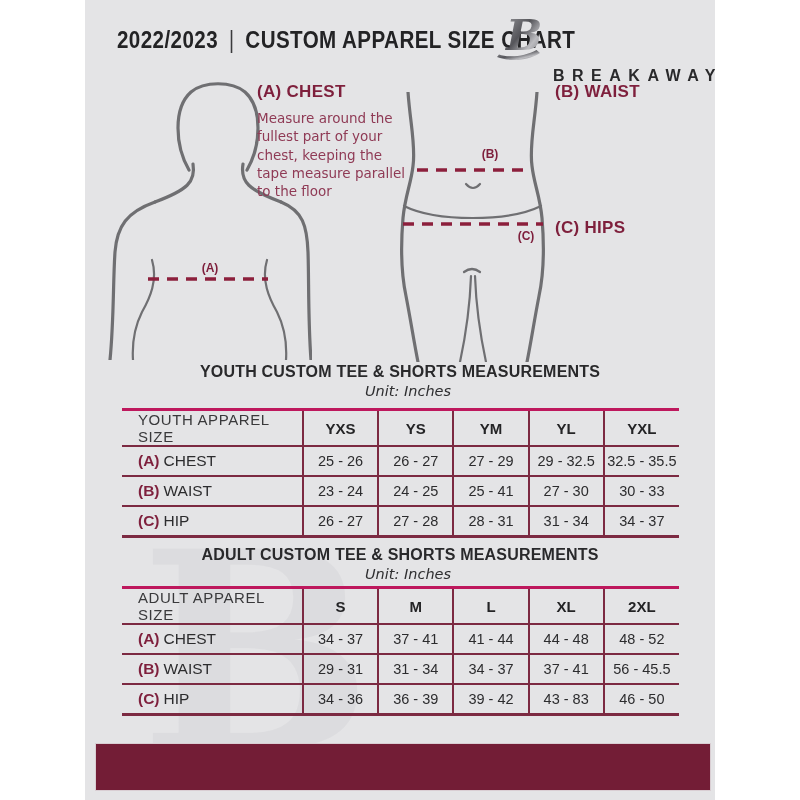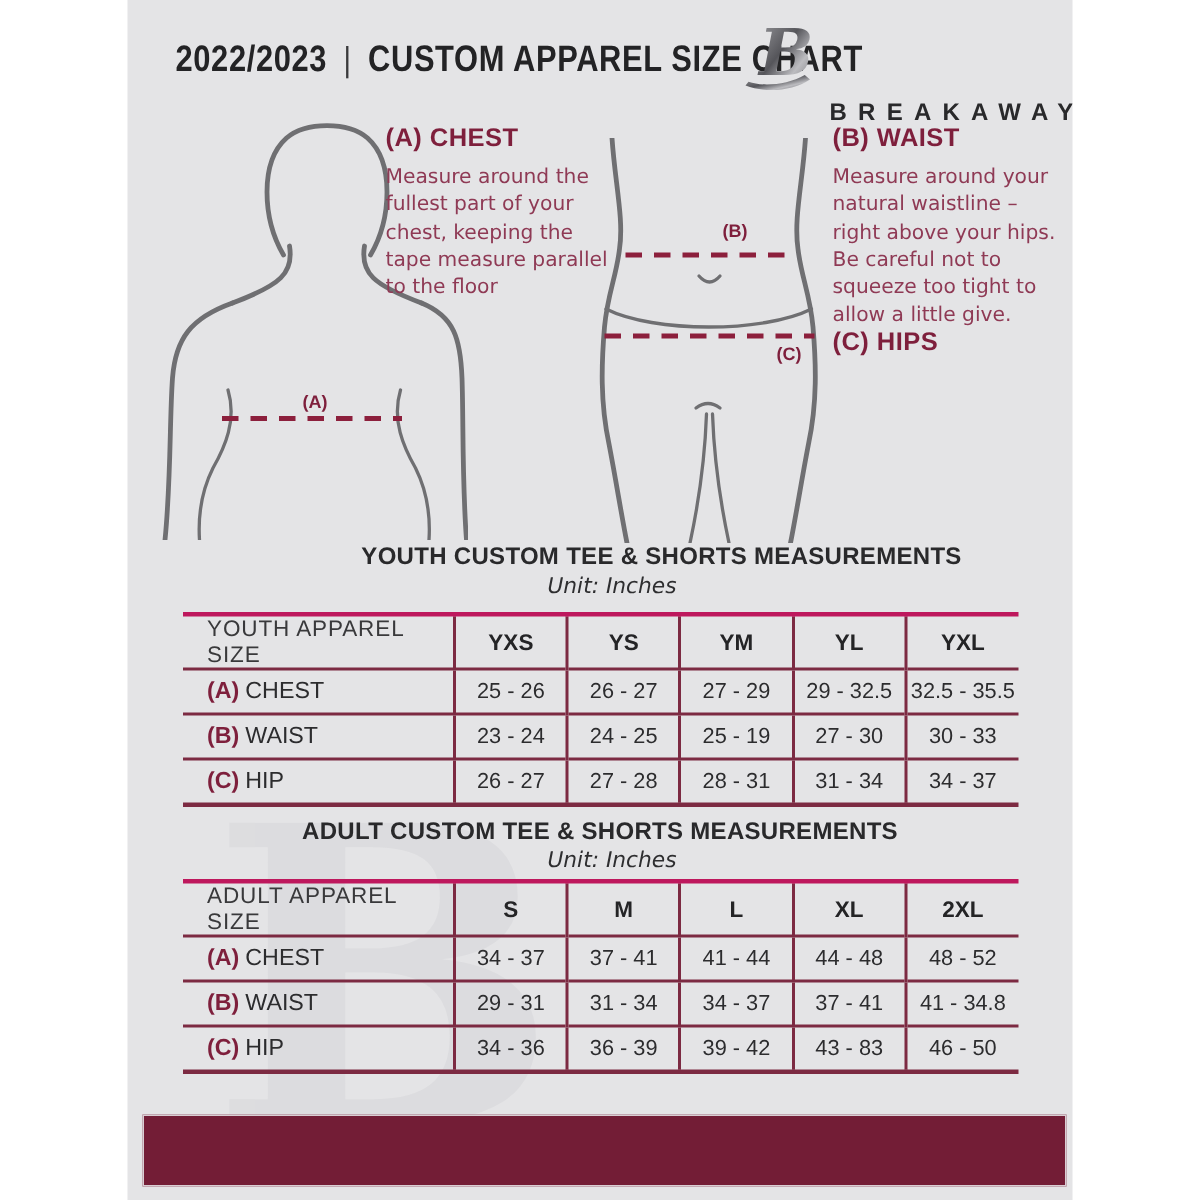--- a/index.html
+++ b/index.html
@@ -52,21 +52,21 @@
   
   .section-title{
     position:absolute;left:0;width:630px;text-align:center;z-index:2;
     font-size:16px;font-weight:bold;color:#29292b;letter-spacing:.2px;
   }
   .section-unit{
     position:absolute;left:0;width:646px;text-align:center;z-index:2;
     font-size:14.5px;font-style:italic;color:#2e2e30;
     font-family:"DejaVu Sans",sans-serif;
   }
-  #youth-title{top:363px;padding-left:41px;} #youth-unit{top:383px;}
+  #youth-title{top:363px;} #youth-unit{top:383px;}
   #adult-title{top:546px;} #adult-unit{top:566px;}
   
   .size-table{
     position:absolute;left:37px;width:557px;z-index:2;
     border-collapse:collapse;table-layout:fixed;color:#2c2c2e;
   }
   #youth-table{top:408px;}
   #adult-table{top:586px;}
   .size-table col.c-first{width:181px;}
   .size-table th,.size-table td{padding:0;text-align:center;}
@@ -150,26 +150,20 @@
     <div class="instr" id="instr-chest">
       <h3>(A) CHEST</h3>
       <p>Measure around the
 fullest part of your
 chest, keeping the
 tape measure parallel
 to the floor</p>
     </div>
     <div class="instr" id="instr-waist">
       <h3>(B) WAIST</h3>
-      <p>Measure around your
-natural waistline –
-right above your hips.
-Be careful not to
-squeeze too tight to
-allow a little give.</p>
     </div>
     <div class="instr" id="instr-hips">
       <h3>(C) HIPS</h3>
     </div>
 
     <div class="section-title" id="youth-title">YOUTH CUSTOM TEE &amp; SHORTS MEASUREMENTS</div>
     <div class="section-unit" id="youth-unit">Unit: Inches</div>
 
     <table class="size-table" id="youth-table">
       <colgroup>
@@ -196,21 +190,21 @@
           <td class="val">25 - 26</td>
           <td class="val">26 - 27</td>
           <td class="val">27 - 29</td>
           <td class="val">29 - 32.5</td>
           <td class="val">32.5 - 35.5</td>
         </tr>
         <tr>
           <td class="label-col"><span class="pfx">(B)</span><span class="lbl">WAIST</span></td>
           <td class="val">23 - 24</td>
           <td class="val">24 - 25</td>
-          <td class="val">25 - 19</td>
+          <td class="val">25 - 41</td>
           <td class="val">27 - 30</td>
           <td class="val">30 - 33</td>
         </tr>
         <tr>
           <td class="label-col"><span class="pfx">(C)</span><span class="lbl">HIP</span></td>
           <td class="val">26 - 27</td>
           <td class="val">27 - 28</td>
           <td class="val">28 - 31</td>
           <td class="val">31 - 34</td>
           <td class="val">34 - 37</td>
@@ -248,21 +242,21 @@
           <td class="val">41 - 44</td>
           <td class="val">44 - 48</td>
           <td class="val">48 - 52</td>
         </tr>
         <tr>
           <td class="label-col"><span class="pfx">(B)</span><span class="lbl">WAIST</span></td>
           <td class="val">29 - 31</td>
           <td class="val">31 - 34</td>
           <td class="val">34 - 37</td>
           <td class="val">37 - 41</td>
-          <td class="val">41 - 34.8</td>
+          <td class="val">56 - 45.5</td>
         </tr>
         <tr>
           <td class="label-col"><span class="pfx">(C)</span><span class="lbl">HIP</span></td>
           <td class="val">34 - 36</td>
           <td class="val">36 - 39</td>
           <td class="val">39 - 42</td>
           <td class="val">43 - 83</td>
           <td class="val">46 - 50</td>
         </tr>
       </tbody>

